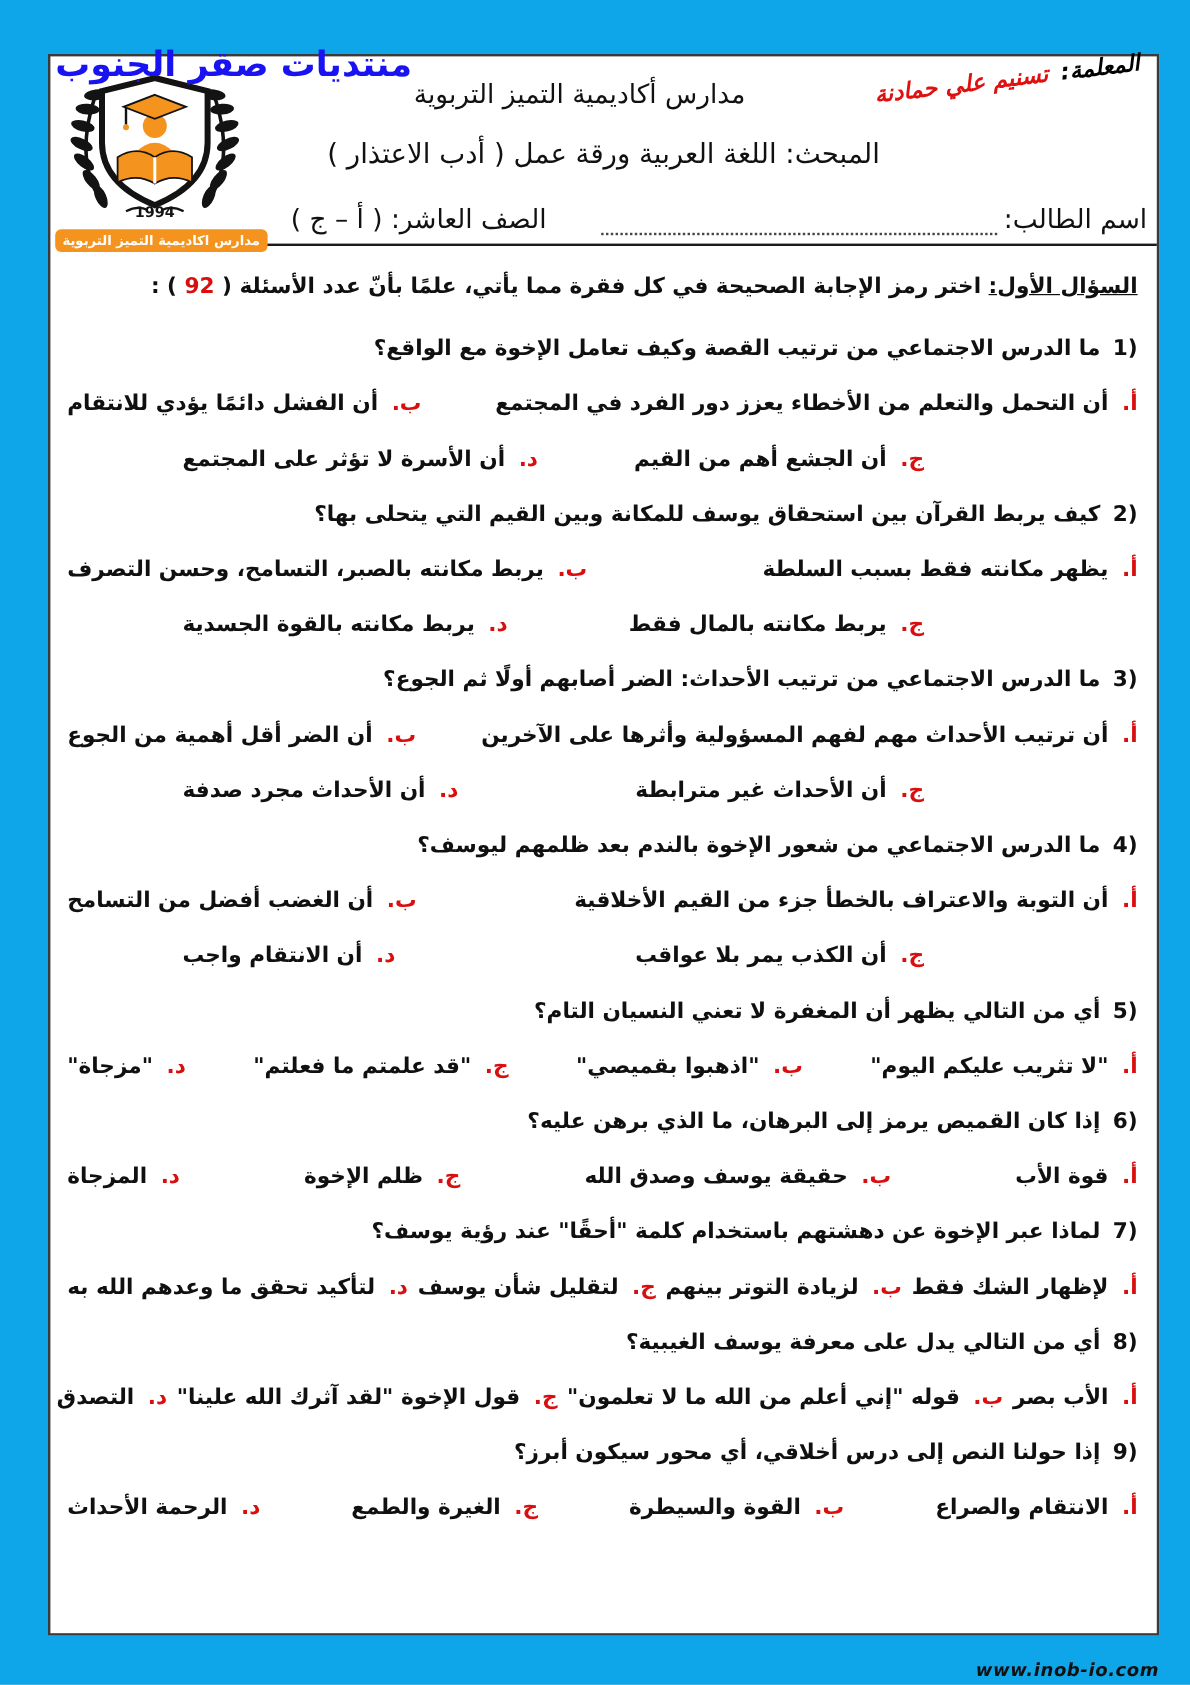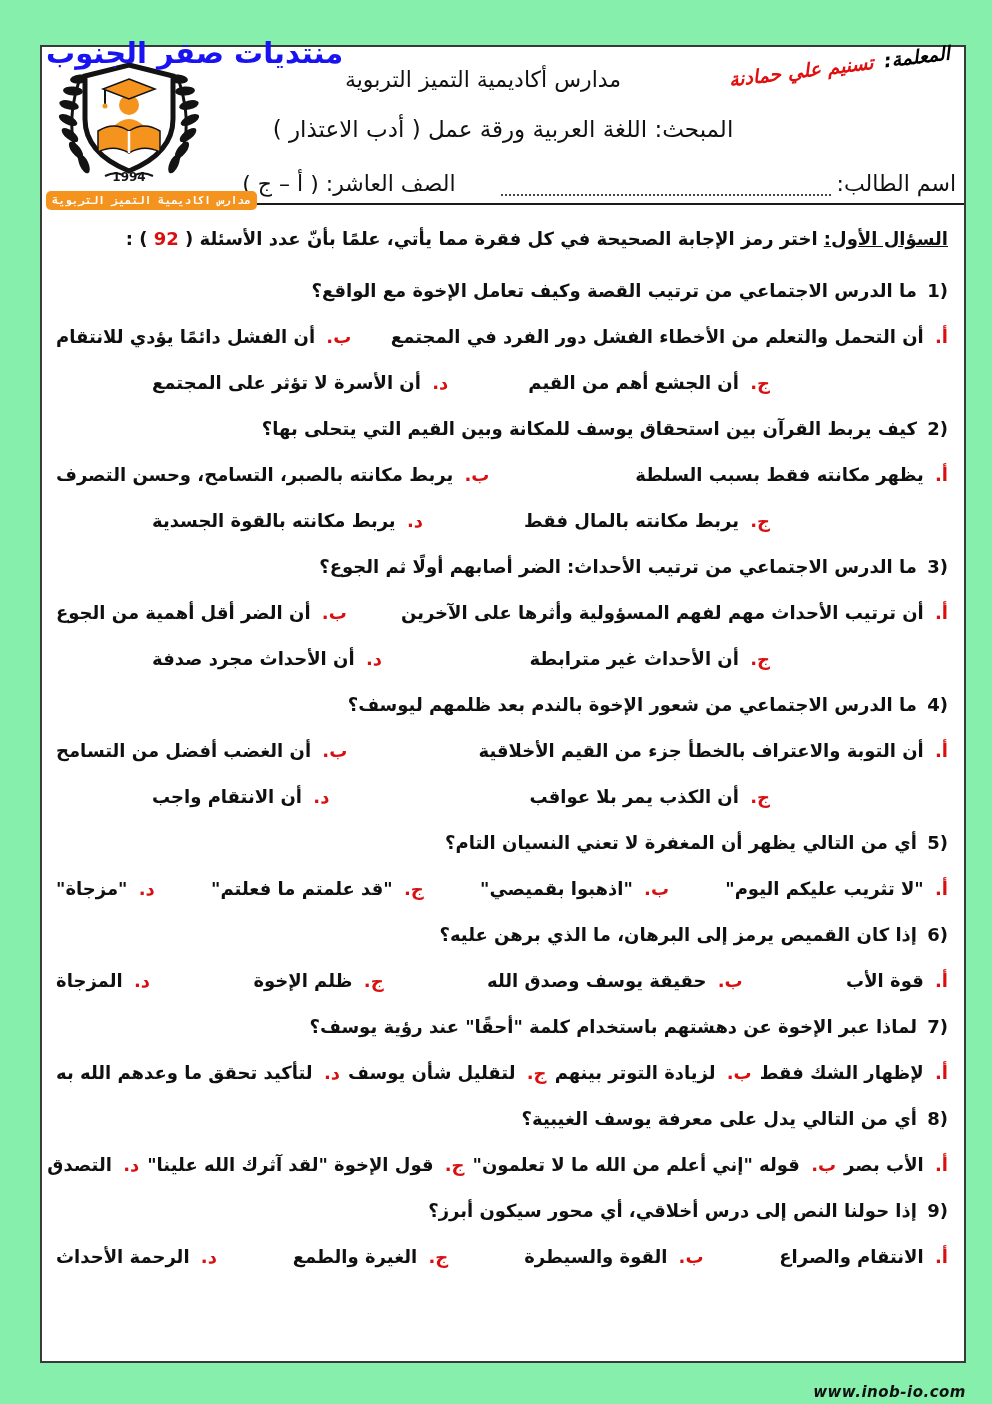--- a/index.html
+++ b/index.html
@@ -5,21 +5,21 @@
   * { box-sizing: border-box; }
   html,body { margin:0; padding:0; }
   body {
     width: 992px; height: 1404px;
     background: #f6f6f4;
     font-family: "DejaVu Sans", sans-serif;
     position: relative;
     overflow: hidden;
   }
   .page {
-    position:absolute; inset:0; background:#86efac;
+    position:absolute; inset:0; background:#0ea5e9;
   }
   .sheet {
     position: absolute; left: 40px; top: 45px;
     width: 926px; height: 1318px;
     border: 2px solid #3a3a3a;
     background: #fff;
   }
   
   .watermark {
     position: absolute; left: 46px; top: 36px;
@@ -30,21 +30,21 @@
   
   .logo {
     position: absolute; left: 4px; top: 12px; width: 166px;
     text-align: center; z-index: 5;
   }
   .logo-caption {
     display: inline-block; direction: rtl;
     background: #f4941f; color: #fff;
     font-size: 11px; font-weight: bold;
     padding: 3px 6px; border-radius: 5px;
-    margin-top: -2px; white-space: nowrap; font-family: Liberation Mono, monospace;
+    margin-top: -2px; white-space: nowrap;
   }
   
   .header { position: relative; height: 158px; }
   .school-name {
     text-align: center; direction: rtl;
     font-size: 22px; color: #111;
     padding-top: 20px; padding-right: 40px;
   }
   .subject-line {
     text-align: center; direction: rtl;
@@ -169,21 +169,21 @@
     </div>
 
     <div class="questions">
       <div class="intro">
         <span class="intro-title">السؤال الأول:</span><span> اختر رمز الإجابة الصحيحة في كل فقرة مما يأتي، علمًا بأنّ عدد الأسئلة ( </span><span class="red">92</span><span> ) :</span>
       </div>
 
     <div class="qblock">
           <div class="qline"><span class="qnum" dir="ltr">1)</span> <span class="qtext">ما الدرس الاجتماعي من ترتيب القصة وكيف تعامل الإخوة مع الواقع؟</span></div>
           <div class="opt-row">
-            <span class="opt"><span class="letter">أ.</span> <span>أن التحمل والتعلم من الأخطاء الفشل دور الفرد في المجتمع</span></span>
+            <span class="opt"><span class="letter">أ.</span> <span>أن التحمل والتعلم من الأخطاء يعزز دور الفرد في المجتمع</span></span>
             <span class="opt"><span class="letter">ب.</span> <span>أن الفشل دائمًا يؤدي للانتقام</span></span>
           </div>
           <div class="opt-row second">
             <span class="opt"><span class="letter">ج.</span> <span>أن الجشع أهم من القيم</span></span>
             <span class="opt"><span class="letter">د.</span> <span>أن الأسرة لا تؤثر على المجتمع</span></span>
           </div>
         </div>
         <div class="qblock">
           <div class="qline"><span class="qnum" dir="ltr">2)</span> <span class="qtext">كيف يربط القرآن بين استحقاق يوسف للمكانة وبين القيم التي يتحلى بها؟</span></div>
           <div class="opt-row">

